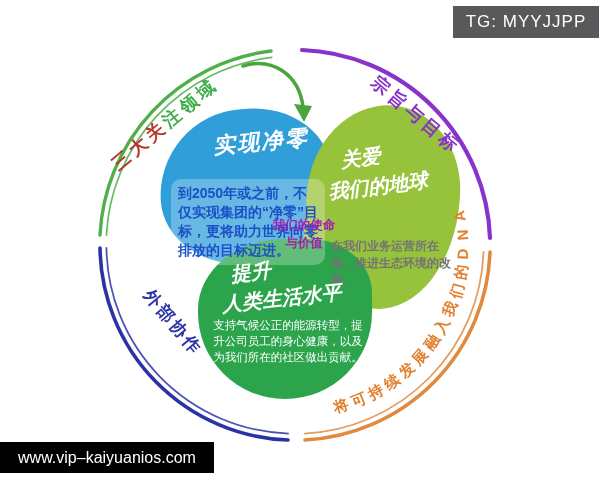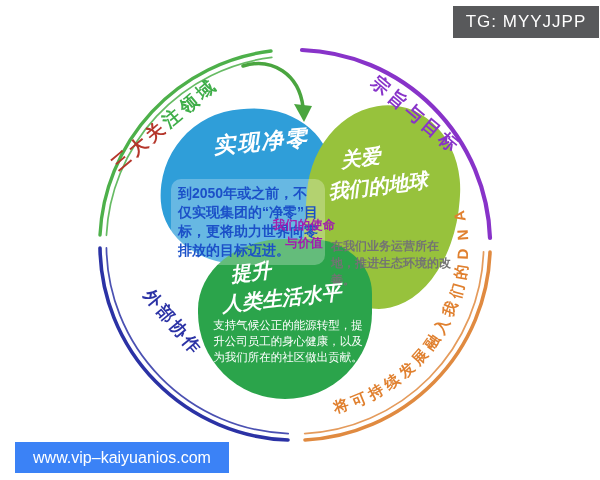--- a/index.html
+++ b/index.html
@@ -96,14 +96,14 @@
       <span style="left: 431.263px; top: 314.856px; transform: rotate(-61.2308deg); color: rgb(224, 128, 47);">入</span>
       <span style="left: 439.427px; top: 297.77px; transform: rotate(-67.6923deg); color: rgb(224, 128, 47);">我</span>
       <span style="left: 445.616px; top: 279.873px; transform: rotate(-74.1538deg); color: rgb(224, 128, 47);">们</span>
       <span style="left: 449.751px; top: 261.394px; transform: rotate(-80.6154deg); color: rgb(224, 128, 47);">的</span>
       <span style="left: 451.781px; top: 242.567px; transform: rotate(-87.0769deg); color: rgb(224, 128, 47);">D</span>
       <span style="left: 451.68px; top: 223.631px; transform: rotate(-93.5385deg); color: rgb(224, 128, 47);">N</span>
       <span style="left: 449.448px; top: 204.827px; transform: rotate(-100deg); color: rgb(224, 128, 47);">A</span>
     </div>
 
   <div class="abs tg-badge" style="background-color: rgb(88, 89, 91);">TG: MYYJJPP</div>
-  <div class="abs url-bar" style="background-color: #3b82f6; margin-left: 15px;">www.vip–kaiyuanios.com</div>
+  <div class="abs url-bar" style="background-color: #000000;">www.vip–kaiyuanios.com</div>
 </div>
 
 </body></html>

